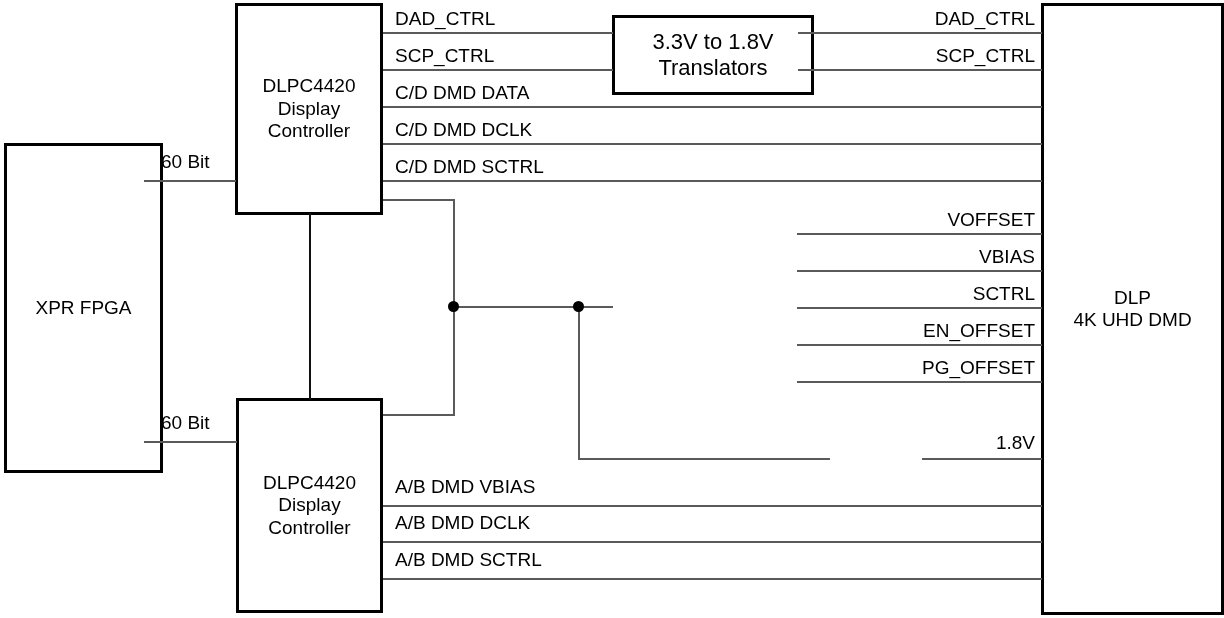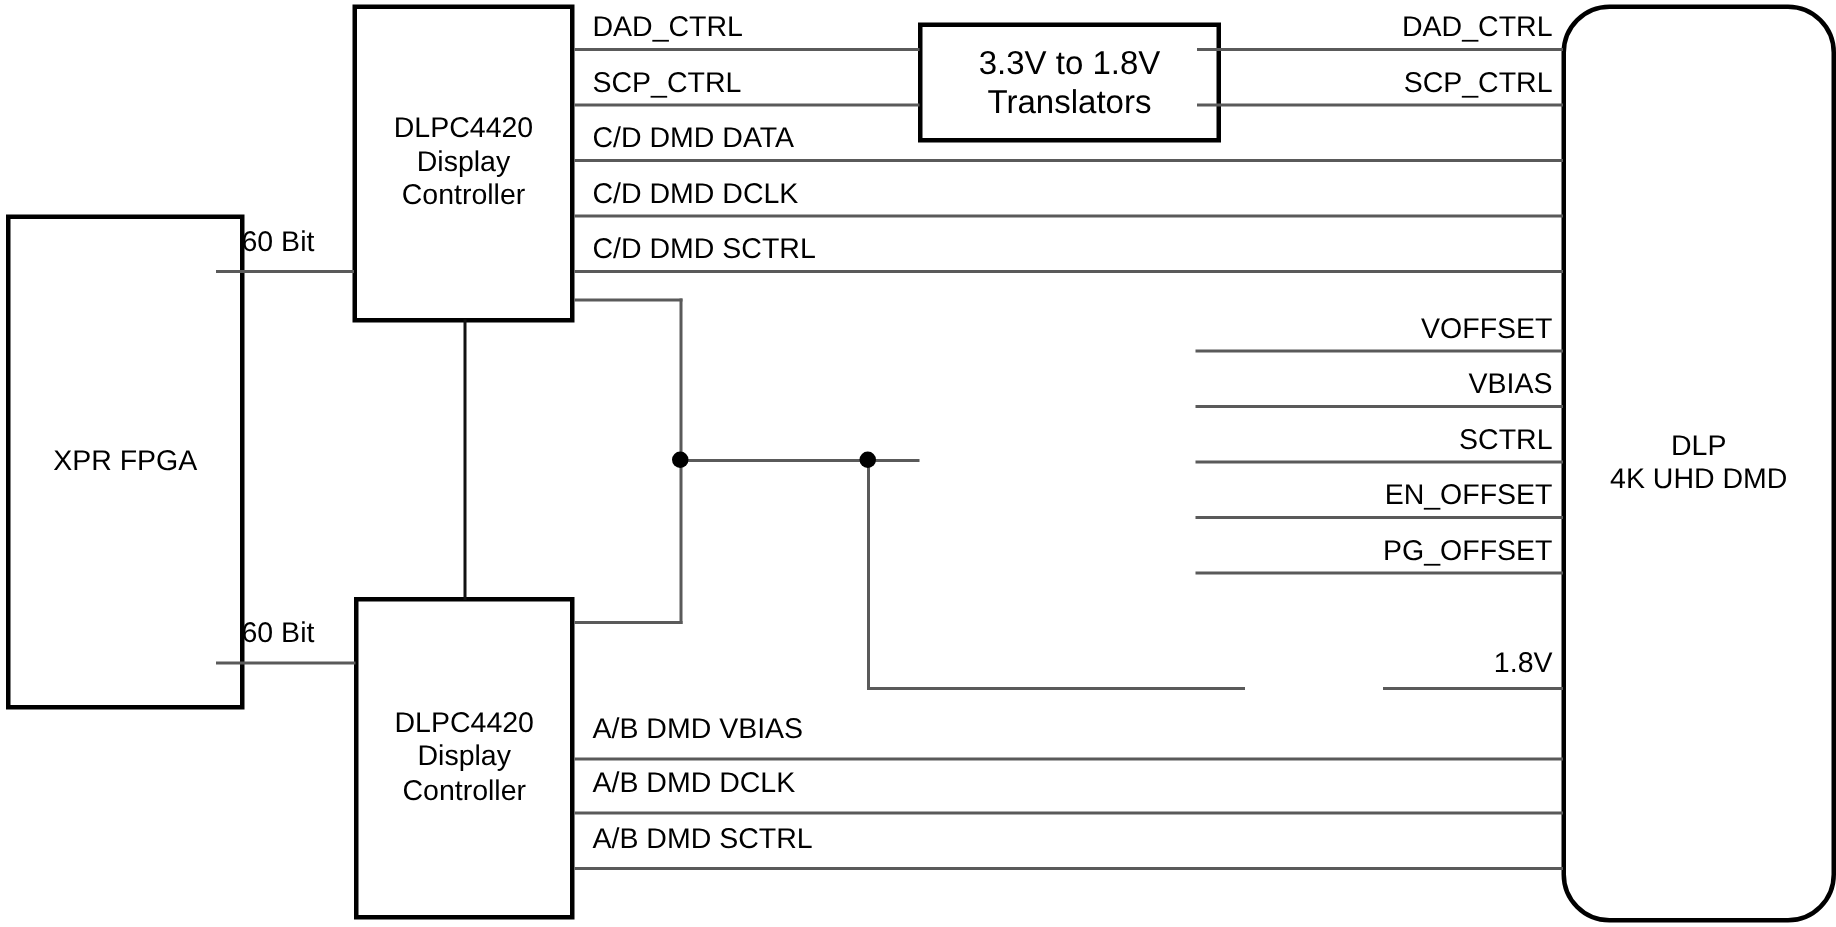--- a/index.html
+++ b/index.html
@@ -24,21 +24,21 @@
     line-height:1.18;
     white-space:pre-line;
   }
   .block .btxt{display:block;}
   #blk-xpr{left:4px;top:143px;width:159px;height:330px;font-size:19px;}
   #blk-ctrl-top{left:235px;top:3px;width:148px;height:212px;font-size:19px;}
   #blk-ctrl-bot{left:236px;top:398px;width:147px;height:215px;font-size:19px;}
   #blk-trans{left:612px;top:15px;width:202px;height:80px;font-size:22px;}
   #blk-pm{left:613px;top:198px;width:184px;height:216px;font-size:19px;}
   #blk-vreg{left:830px;top:432px;width:92px;height:53px;font-size:19px;}
-  #blk-dmd{left:1041px;top:3px;width:183px;height:612px;font-size:19px;border-radius:32px;}
+  #blk-dmd{left:1041px;top:3px;width:183px;height:612px;font-size:19px;}
 
   
   .wire{position:absolute;background:#5a5a5a;}
   .wire.h{height:2px;}
   .wire.v{width:2px;}
   .wire.dark{background:#111111;}
   .dot{
     position:absolute;width:11px;height:11px;border-radius:50%;
     background:#000000;
   }

